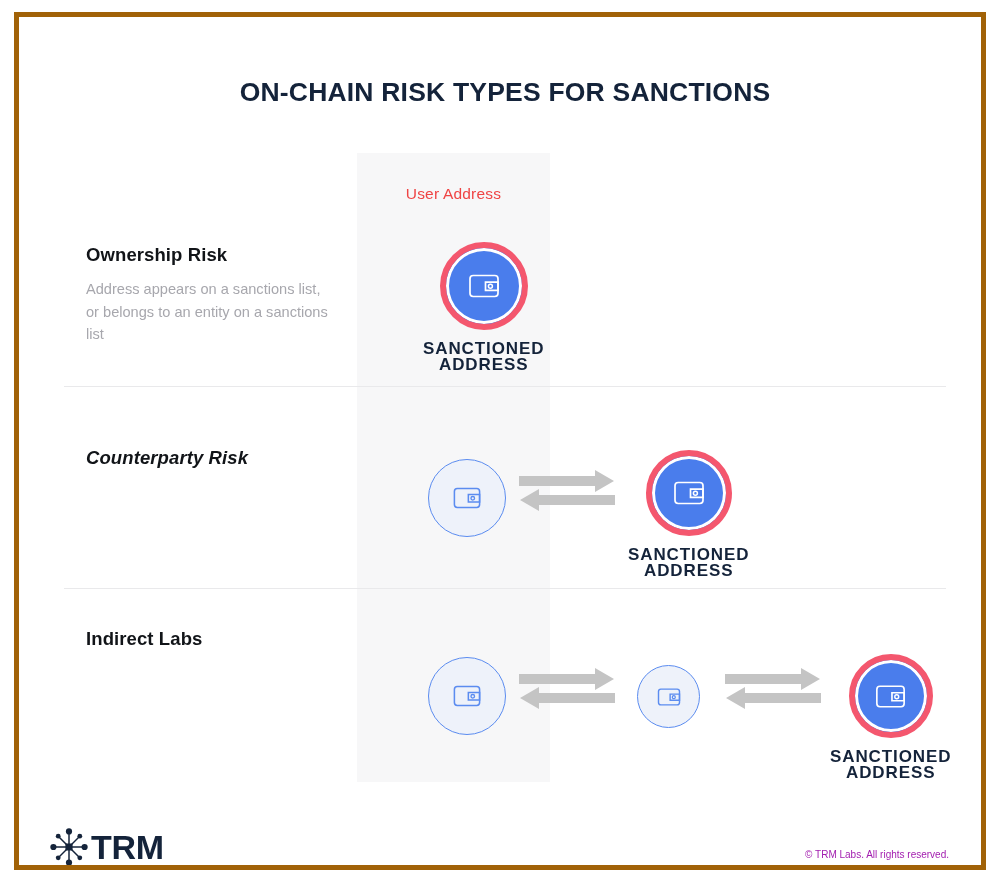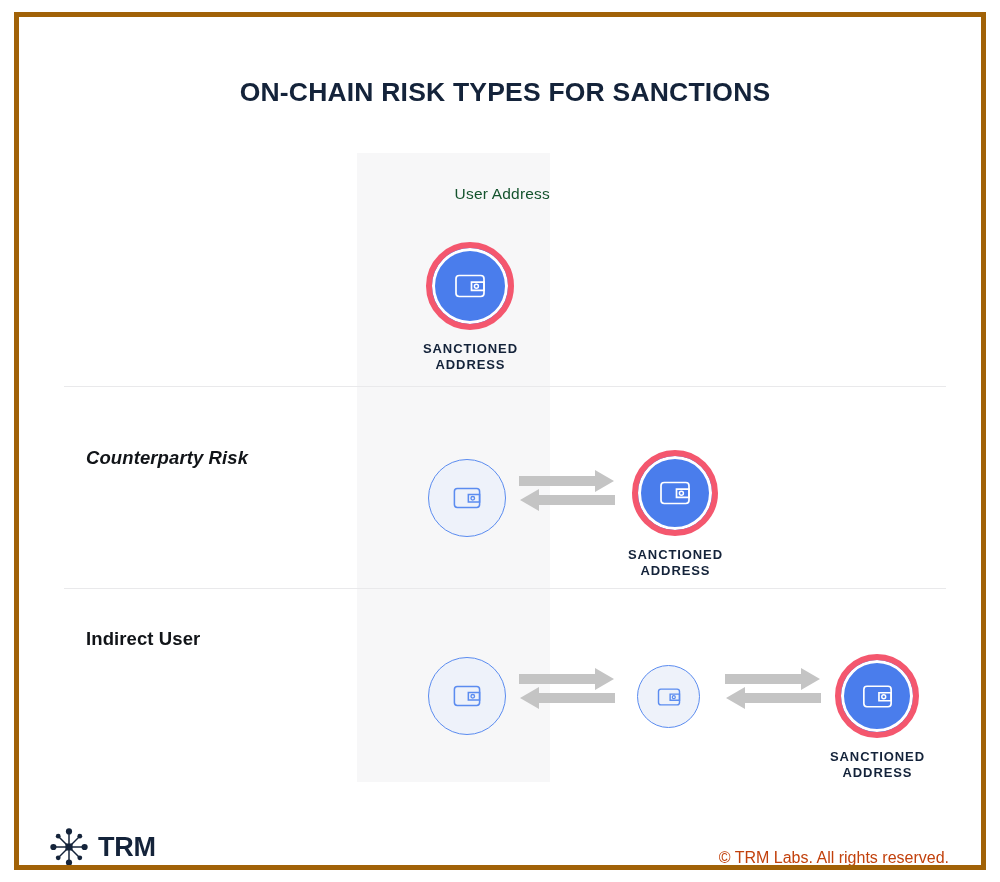--- a/index.html
+++ b/index.html
@@ -46,23 +46,23 @@
     top: 136px;
     width: 193px;
     height: 629px;
     background: #f7f7f8;
   }
   .col-header {
     position: absolute;
     left: 338px;
     top: 168px;
     width: 193px;
-    text-align: right;
+    text-align: center;
     font-size: 15.5px;
-    color: #14532d;
+    color: #ef4444;
     letter-spacing: 0.2px;
   }
 
   
   .divider {
     position: absolute;
     left: 45px;
     width: 882px;
     height: 1px;
     background: #e9e9eb;
@@ -110,67 +110,71 @@
     box-shadow: 0 0 0 3px #ffffff inset;
   }
   
   .circle.plain {
     background: #eef2fa;
     border: 1.6px solid #5b8cf0;
   }
   .node-label {
     margin-top: 11px;
     text-align: center;
-    font-size: 13px;
+    font-size: 17px;
     font-weight: bold;
     letter-spacing: 0.9px;
     line-height: 16px;
     color: #14233a;
     white-space: pre-line;
   }
 
   
   .arrows { position: absolute; }
 
   
   .footer-logo {
     position: absolute;
     left: 30px;
     top: 810px;
     display: flex;
     align-items: center;
   }
   .logo-word {
-    margin-left: 9px;
-    font-size: 27px;
+    margin-left: 2px;
+    font-size: 34px;
     font-weight: bold;
     letter-spacing: -0.3px;
     color: #14233a;
   }
   .copyright {
     position: absolute;
     right: 32px;
     top: 832px;
-    font-size: 16px;
-    color: #c2410c;
+    font-size: 10px;
+    color: #a21caf;
   }
 </style>
 </head>
 <body>
 
 <div class="card">
 
   <div class="title">ON-CHAIN RISK TYPES FOR SANCTIONS</div>
 
   <div class="col-band"></div>
   <div class="col-header">User Address</div>
 
   <div class="divider d1"></div>
   <div class="divider d2"></div>
 
+  <div class="row-text rt1">
+    <div class="r-title">Ownership Risk</div>
+    <div class="r-desc">Address appears on a sanctions list, or belongs to an entity on a sanctions list</div>
+  </div>
 
   <div class="node" style="left:404px; top:225px;">
     <div class="circle sanctioned" style="width:88px;height:88px;">
       <svg width="40" height="40" viewBox="0 0 40 40">
         <rect x="6" y="9.5" width="28" height="21" rx="3.2" ry="3.2" fill="none" stroke="#ffffff" stroke-width="1.7"></rect>
         <path d="M21.5 16.2 H34 V24.4 H21.5 Z" fill="none" stroke="#ffffff" stroke-width="1.7"></path>
         <circle cx="26.4" cy="20.3" r="2.0" fill="none" stroke="#ffffff" stroke-width="1.5"></circle>
       </svg>
     </div>
     <div class="node-label">SANCTIONED
@@ -208,21 +212,21 @@
         <rect x="6" y="9.5" width="28" height="21" rx="3.2" ry="3.2" fill="none" stroke="#ffffff" stroke-width="1.7"></rect>
         <path d="M21.5 16.2 H34 V24.4 H21.5 Z" fill="none" stroke="#ffffff" stroke-width="1.7"></path>
         <circle cx="26.4" cy="20.3" r="2.0" fill="none" stroke="#ffffff" stroke-width="1.5"></circle>
       </svg>
     </div>
     <div class="node-label">SANCTIONED
 ADDRESS</div>
   </div>
 
   <div class="row-text rt3">
-    <div class="r-title">Indirect User</div>
+    <div class="r-title">Indirect Labs</div>
   </div>
 
   <div class="node" style="left:409px; top:640px;">
     <div class="circle plain" style="width:78px;height:78px;">
       <svg width="36" height="36" viewBox="0 0 40 40">
         <rect x="6" y="9.5" width="28" height="21" rx="3.2" ry="3.2" fill="none" stroke="#5b8cf0" stroke-width="1.7"></rect>
         <path d="M21.5 16.2 H34 V24.4 H21.5 Z" fill="none" stroke="#5b8cf0" stroke-width="1.7"></path>
         <circle cx="26.4" cy="20.3" r="2.0" fill="none" stroke="#5b8cf0" stroke-width="1.5"></circle>
       </svg>
     </div>

